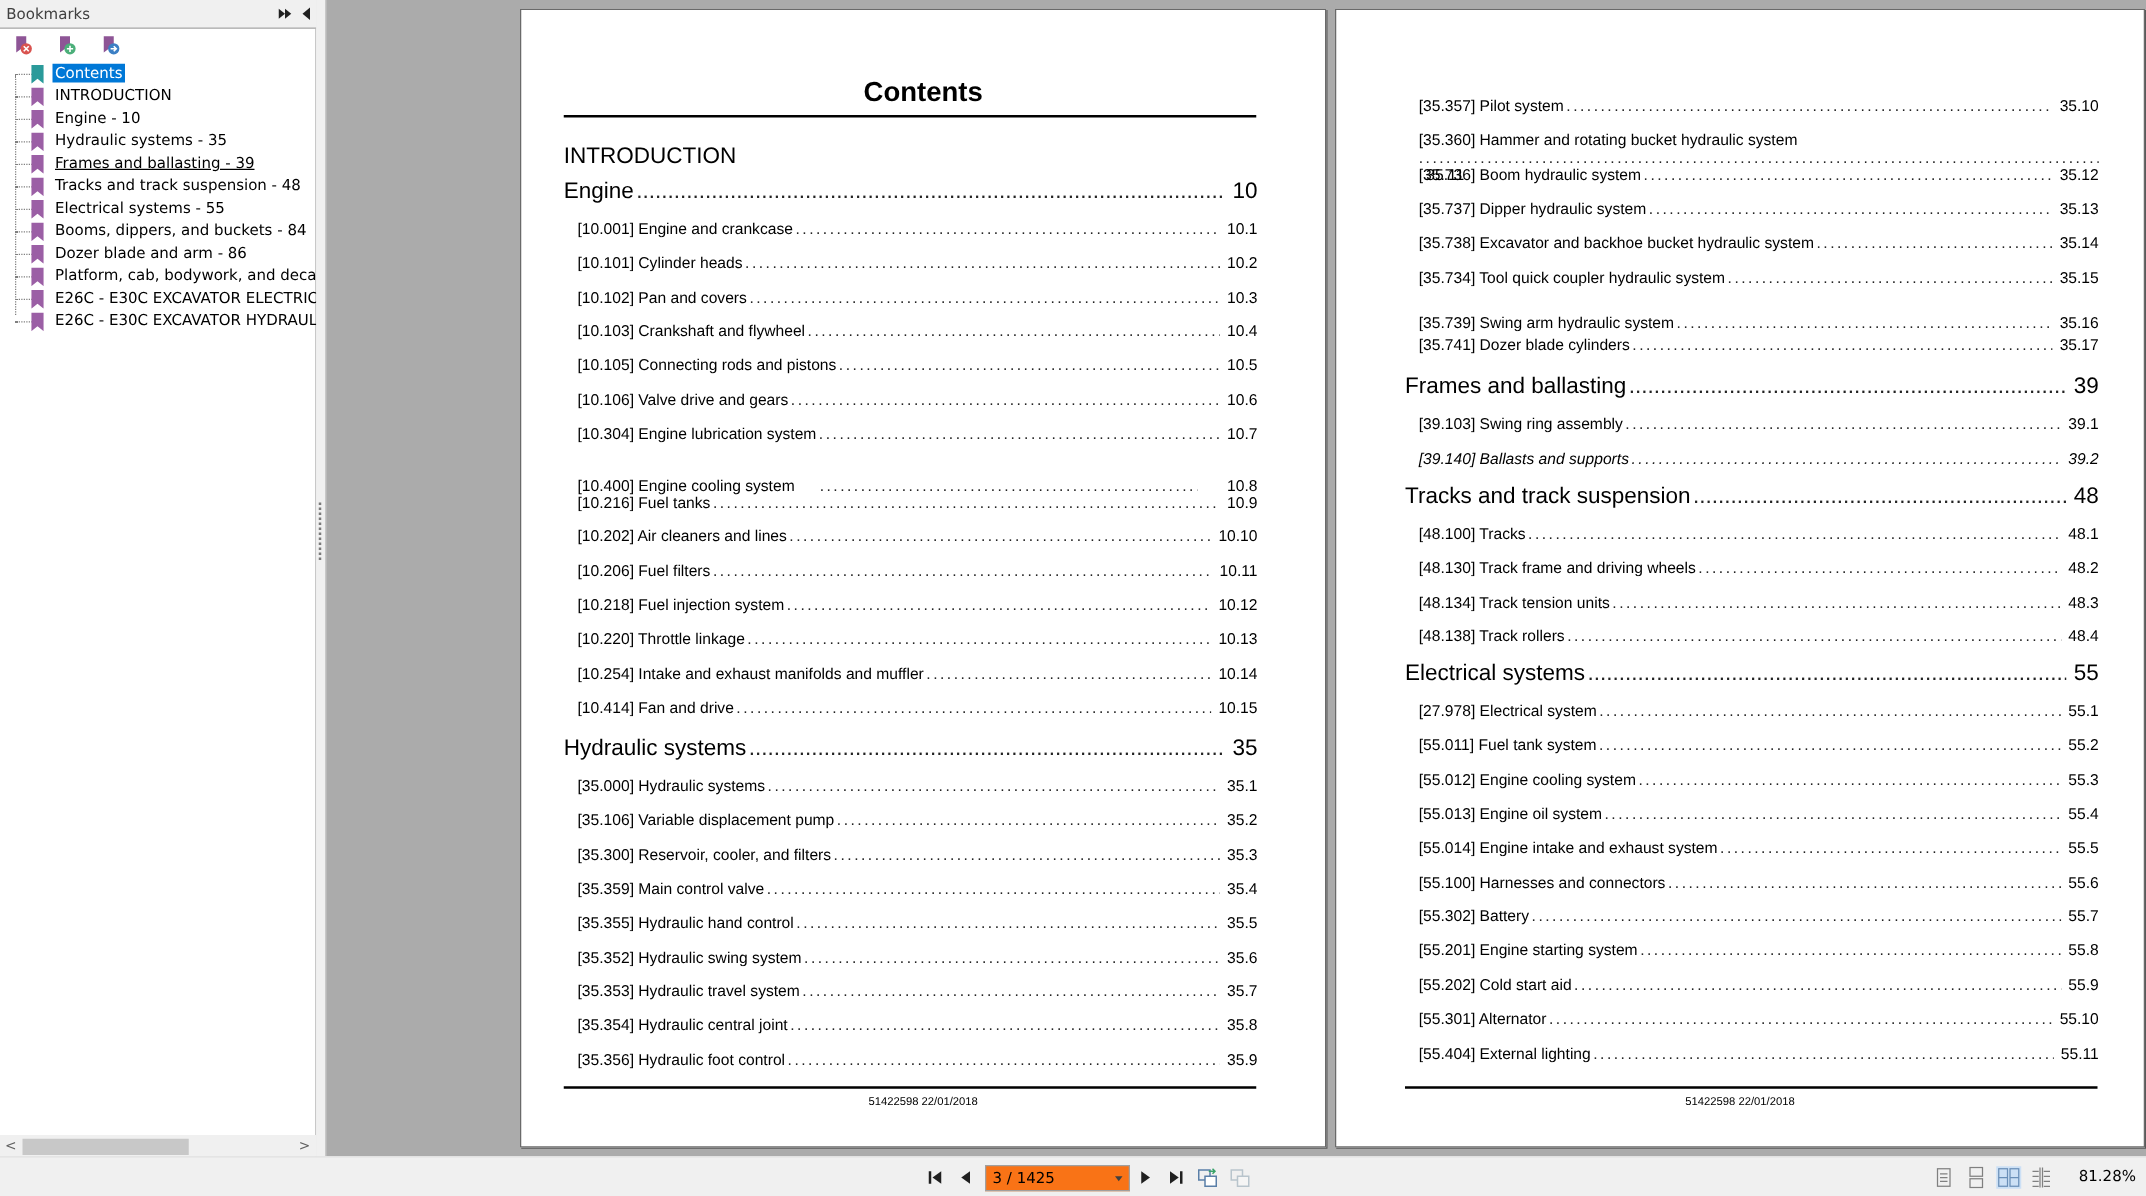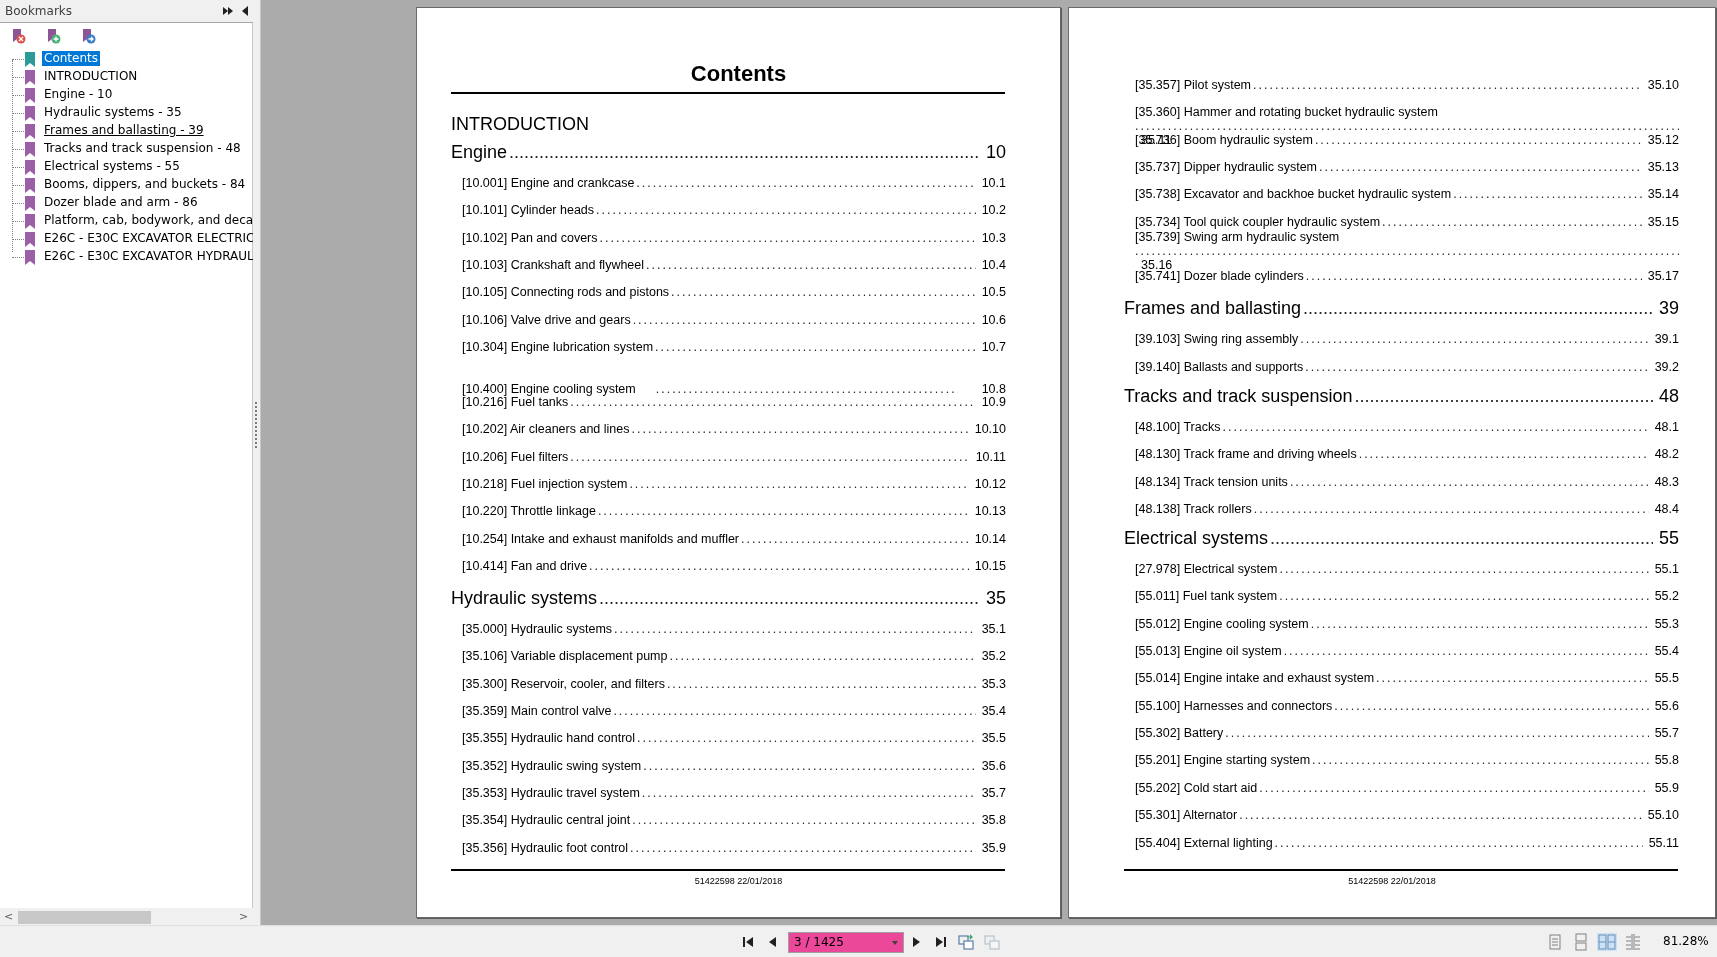--- a/index.html
+++ b/index.html
@@ -48,21 +48,21 @@
   .toc-line .dots { flex: 1 1 auto; overflow: hidden; white-space: nowrap; letter-spacing: 2px; color: #222; }
   .toc-line .p { flex: 0 0 auto; padding-left: 6px; text-align: left; }
   .toc-line.section { font-size: 18px; }
   .toc-line.section .dots { letter-spacing: 0px; }
   .toc-line.sub { font-size: 12.5px; padding-left: 11px; }
   .toc-line.intro { font-size: 18px; }
 
   
   #bottombar { position: absolute; left: 0; top: 925px; width: 1717px; height: 32px; background: #f0f0f0; border-top: 1px solid #e0e0e0; }
   .nav-btn { position: absolute; top: 7px; width: 18px; height: 18px; cursor: pointer; }
-  #page-box { position: absolute; left: 788px; top: 6px; width: 116px; height: 21px; background: #ec4899; border: 1px solid #a0a0a0; font-size: 12px; color: #000; }
+  #page-box { position: absolute; left: 788px; top: 6px; width: 116px; height: 21px; background: #f97316; border: 1px solid #a0a0a0; font-size: 12px; color: #000; }
   #page-box-text { position: absolute; left: 5px; top: 2px; }
   #page-box-arrow { position: absolute; right: 5px; top: 8px; width: 0; height: 0; border-left: 3px solid transparent; border-right: 3px solid transparent; border-top: 4px solid #404040; }
   .view-btn { position: absolute; top: 7px; width: 20px; height: 18px; cursor: pointer; }
   .view-btn.active { background: #cce0f5; }
   #zoom-level { position: absolute; left: 1663px; top: 8px; font-size: 12px; color: #000000; }
 </style>
 </head>
 <body>
 
 <div id="app">
@@ -365,41 +365,41 @@
           <div class="toc-line sub" style="top: 179.4px;">
             <span class="t">[35.738] Excavator and backhoe bucket hydraulic system</span>
             <span class="dots">........................................................................................................................................................................................................</span>
             <span class="p">35.14</span>
           </div>
           <div class="toc-line sub" style="top: 206.75px;">
             <span class="t">[35.734] Tool quick coupler hydraulic system</span>
             <span class="dots">........................................................................................................................................................................................................</span>
             <span class="p">35.15</span>
           </div>
-          <div class="toc-line sub" style="top: 222px; flex-direction: column;">
+          <div class="toc-line sub" style="top: 243px;">
             <span class="t">[35.739] Swing arm hydraulic system</span>
             <span class="dots">........................................................................................................................................................................................................</span>
             <span class="p">35.16</span>
           </div>
           <div class="toc-line sub" style="top: 261.45px;">
             <span class="t">[35.741] Dozer blade cylinders</span>
             <span class="dots">........................................................................................................................................................................................................</span>
             <span class="p">35.17</span>
           </div>
           <div class="toc-line section" style="top: 290px;">
             <span class="t">Frames and ballasting</span>
             <span class="dots">........................................................................................................................................................................................................</span>
             <span class="p">39</span>
           </div>
           <div class="toc-line sub" style="top: 324px;">
             <span class="t">[39.103] Swing ring assembly</span>
             <span class="dots">........................................................................................................................................................................................................</span>
             <span class="p">39.1</span>
           </div>
-          <div class="toc-line sub" style="top: 351.5px;">
+          <div class="toc-line sub" style="top: 351.5px; font-style: italic;">
             <span class="t">[39.140] Ballasts and supports</span>
             <span class="dots">........................................................................................................................................................................................................</span>
             <span class="p">39.2</span>
           </div>
           <div class="toc-line section" style="top: 378px;">
             <span class="t">Tracks and track suspension</span>
             <span class="dots">........................................................................................................................................................................................................</span>
             <span class="p">48</span>
           </div>
           <div class="toc-line sub" style="top: 412px;">

